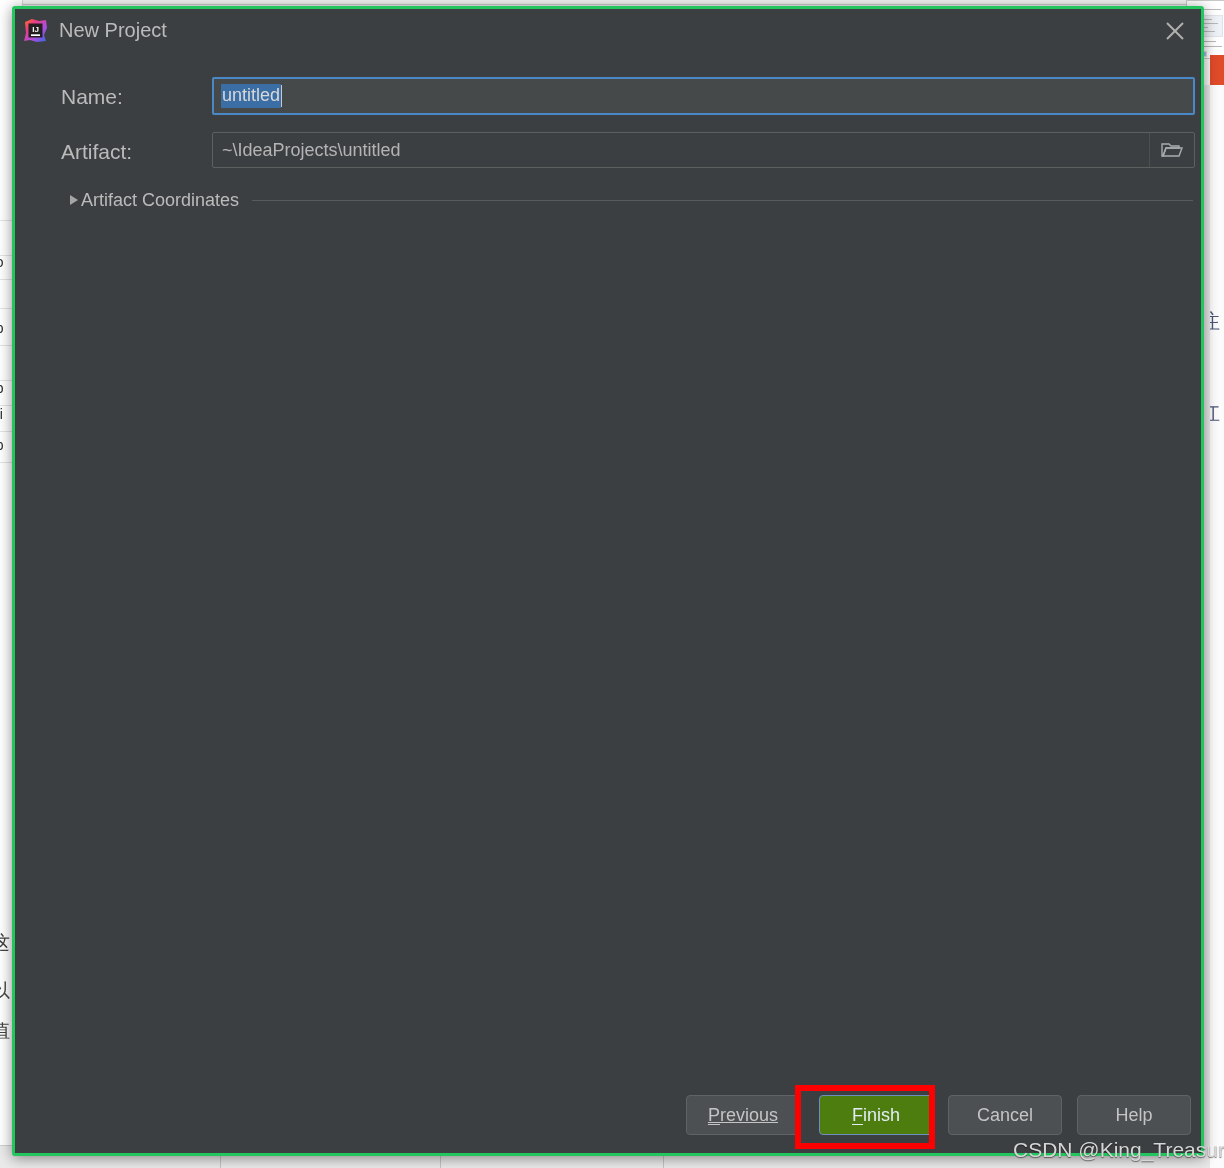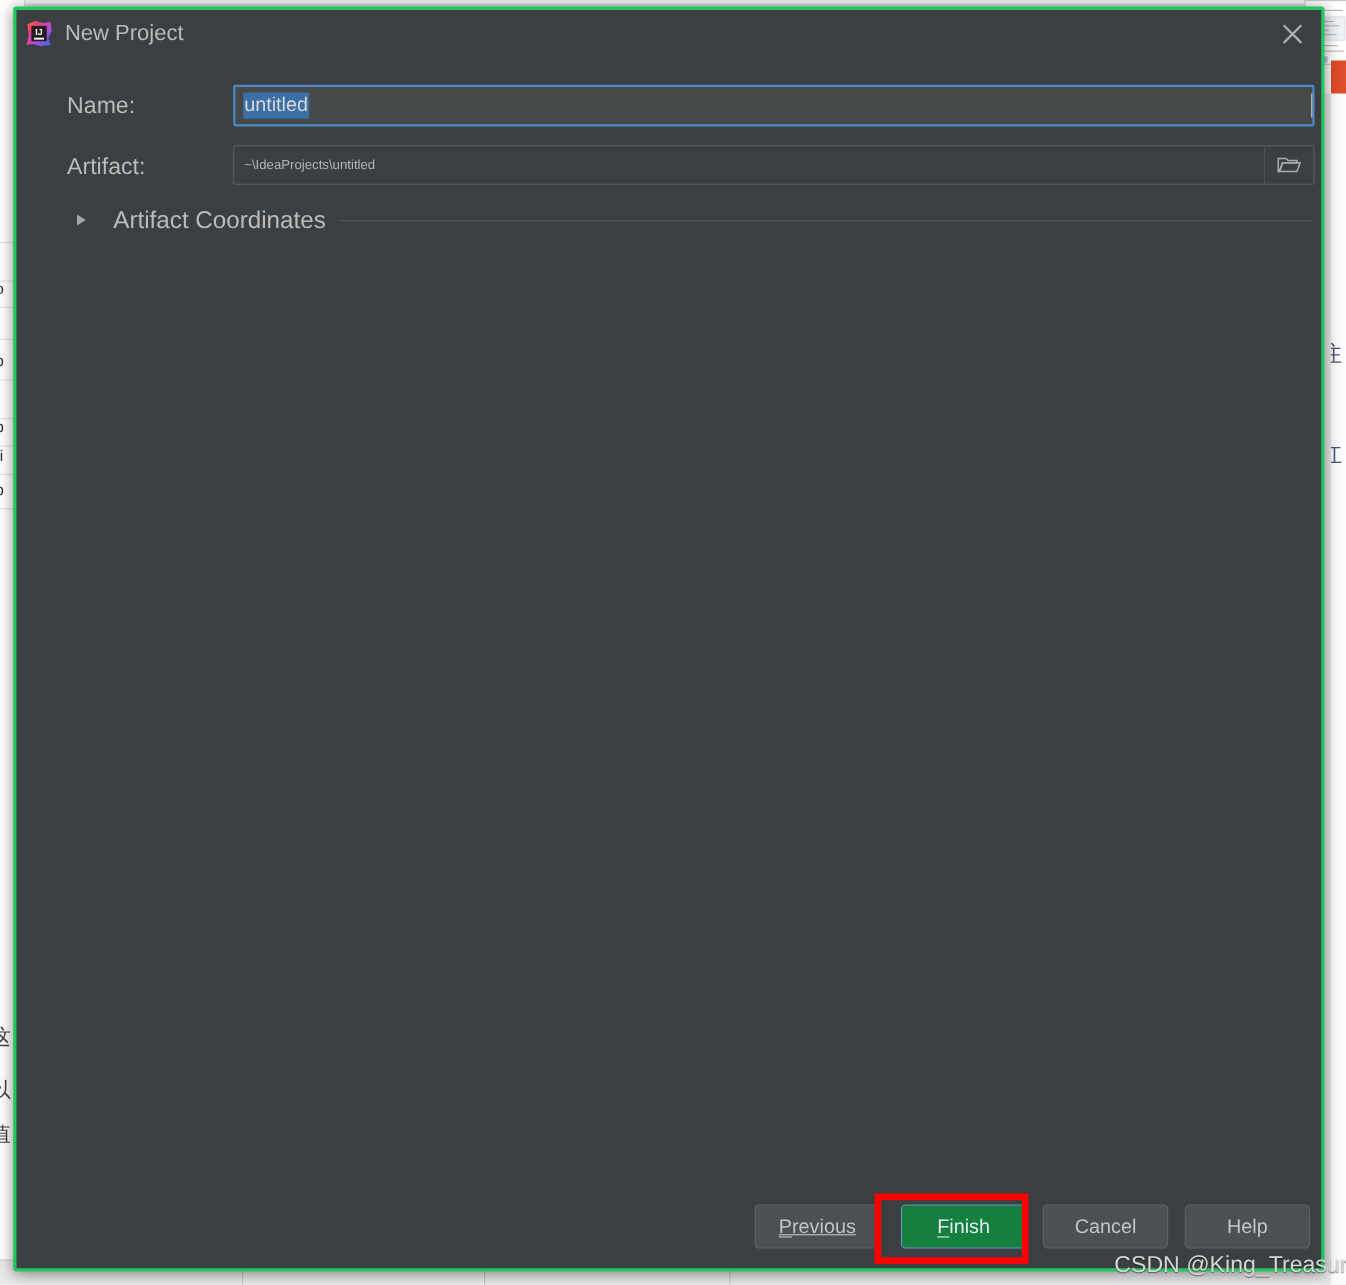--- a/index.html
+++ b/index.html
@@ -176,21 +176,20 @@
     position: absolute;
     left: 197px; top: 68px;
     width: 983px; height: 38px;
     background: #45494a;
     border: 2px solid #4a88c7;
     border-radius: 2px;
     box-sizing: border-box;
     display: flex;
     align-items: center;
     cursor: text;
-    justify-content: space-between;
   }
   .name-value {
     margin-left: 7px;
     font-size: 18px;
     color: #d8d8d8;
     background: #3a6ea5;
     padding: 1px 1px 2px 1px;
     border-radius: 1px;
   }
   .caret {
@@ -207,21 +206,21 @@
     background: #3c3f41;
     border: 1px solid #5e6060;
     border-radius: 2px;
     box-sizing: border-box;
     display: flex;
     align-items: center;
     cursor: text;
   }
   .loc-value {
     margin-left: 9px;
-    font-size: 12px;
+    font-size: 18px;
     color: #b4b4b4;
   }
   .folder-btn {
     position: absolute;
     right: 0; top: 0;
     width: 44px; height: 34px;
     display: flex;
     align-items: center;
     justify-content: center;
     cursor: pointer;
@@ -237,22 +236,22 @@
     cursor: pointer;
   }
   .tri {
     width: 0; height: 0;
     border-left: 8px solid #a6a6a6;
     border-top: 5.5px solid transparent;
     border-bottom: 5.5px solid transparent;
     margin-left: 9px;
   }
   .artifact-text {
-    margin-left: 25px;
-    font-size: 22px;
+    margin-left: 3px;
+    font-size: 18px;
     color: #bbbbbb;
     white-space: nowrap;
   }
   .artifact-rule {
     flex: 1;
     height: 1px;
     background: #585b5c;
     margin-left: 13px;
     margin-right: 2px;
   }
@@ -273,21 +272,21 @@
     border-radius: 4px;
     color: #c4c4c4;
     font-size: 18px;
     display: flex;
     align-items: center;
     justify-content: center;
     cursor: pointer;
     box-sizing: border-box;
   }
   .btn-primary {
-    background: #15803d;
+    background: #4d7c0f;
     border: 1px solid #6c8fbf;
     color: #e4ecf5;
     justify-content: center;
   }
   .btn u { text-underline-offset: 3px; }
   #btn-previous { left: 671px; width: 114px; text-decoration: underline; }
   #btn-finish   { left: 804px; width: 114px; }
   #btn-cancel   { left: 933px; width: 114px; }
   #btn-help     { left: 1062px; width: 114px; }
 

